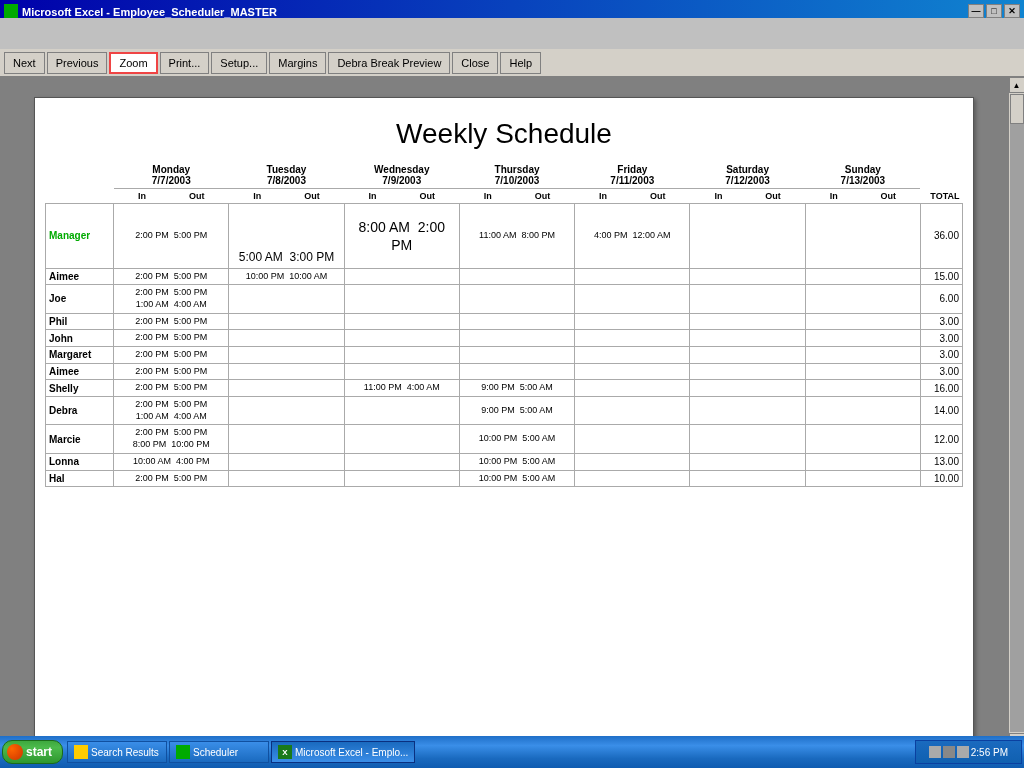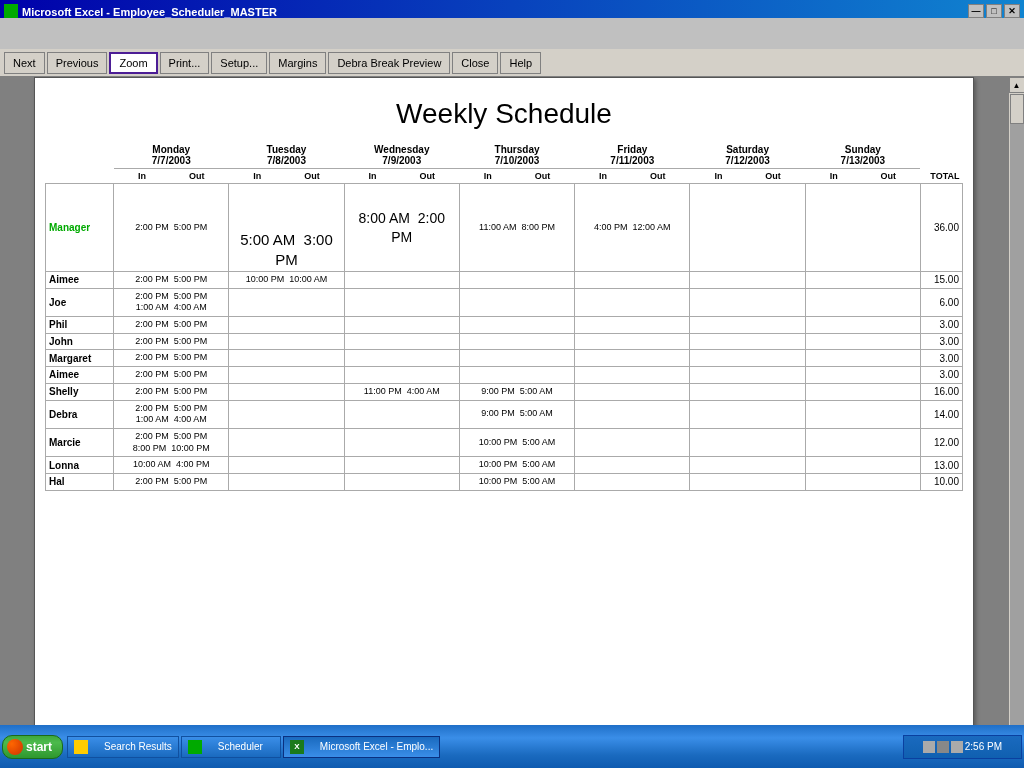--- a/index.html
+++ b/index.html
@@ -68,21 +68,21 @@
       background: #d4d0c8;
       border: 1px solid #808080;
       font-size: 11px;
       cursor: pointer;
       display: flex;
       align-items: center;
       font-family: Arial, sans-serif;
     }
     .toolbar-btn.active {
       background: #ffffff;
-      border: 2px solid #4c1d95;
+      border: 2px solid #ef4444;
     }
 
     
     .main-content {
       background: #808080;
       height: calc(768px - 18px - 28px - 22px - 28px);
       display: flex;
       position: relative;
       overflow: hidden;
     }
@@ -121,21 +121,21 @@
       width: 14px;
       height: 30px;
       background: #d4d0c8;
       border: 1px solid #808080;
     }
 
     
     .page-area {
       background: #808080;
       flex: 1;
-      padding: 0;
+      padding: 20px;
       overflow: auto;
       margin-right: 16px;
     }
     .page {
       background: white;
       width: 940px;
       min-height: 660px;
       margin: 0 auto;
       padding: 20px 10px 10px 10px;
       border: 1px solid #555;
@@ -246,21 +246,21 @@
       left: 40%;
       width: 120px;
       height: 14px;
       background: #d4d0c8;
       border: 1px solid #808080;
     }
 
     
     .taskbar {
       background: linear-gradient(to bottom, #1f6fc8, #3a8ee8 30%, #1a6abf 70%, #0f5bb0);
-      height: 43px;
+      height: 32px;
       display: flex;
       align-items: center;
       padding: 0 2px;
       position: absolute;
       bottom: 0;
       left: 0;
       right: 0;
     }
     .start-btn {
       height: 24px;
@@ -290,21 +290,21 @@
     }
     .taskbar-item {
       height: 22px;
       background: linear-gradient(to bottom, #3a8ee8, #1a6abf);
       border: 1px solid #1050a0;
       padding: 0 6px;
       color: white;
       font-size: 10px;
       display: flex;
       align-items: center;
-      gap: 16px;
+      gap: 3px;
       cursor: pointer;
       min-width: 100px;
     }
     .taskbar-item.active {
       background: linear-gradient(to bottom, #1a6abf, #3a8ee8);
       border: 1px solid #0a3080;
     }
     .taskbar-icon {
       width: 14px;
       height: 14px;
@@ -320,21 +320,21 @@
       align-items: center;
       justify-content: center;
       color: white;
       font-size: 8px;
       font-weight: bold;
     }
     .tray {
       display: flex;
       align-items: center;
       gap: 2px;
-      padding: 0 19px;
+      padding: 0 13px;
       background: linear-gradient(to bottom, #1a6abf, #1060b0);
       height: 24px;
       border: 1px solid #0a40a0;
       color: white;
       font-size: 10px;
     }
     .tray-icon {
       width: 14px;
       height: 14px;
       background: #aaaaaa;
@@ -451,21 +451,21 @@
             <th style="font-size:9px; border-bottom:1px solid #aaa; text-align:right;">TOTAL</th>
           </tr>
         </thead>
         <tbody id="schedule-tbody">
         <tr>
     <td class="col-name manager">Manager</td>
     <td class="col-day time-cell">
                 <div style="font-size:9px;">2:00 PM&nbsp;&nbsp;5:00 PM</div>
               </td>
     <td class="col-day time-cell">
-                <div style="font-size:15px;margin-top:44px;">5:00 AM&nbsp;&nbsp;3:00 PM</div>
+                <div style="font-size:12px;margin-top:44px;">5:00 AM&nbsp;&nbsp;3:00 PM</div>
               </td>
     <td class="col-day time-cell">
                 <div style="font-size:14px;">8:00 AM&nbsp;&nbsp;2:00 PM</div>
               </td>
     <td class="col-day time-cell">
                 <div style="font-size:9px;">11:00 AM&nbsp;&nbsp;8:00 PM</div>
               </td>
     <td class="col-day time-cell">
                 <div style="font-size:9px;">4:00 PM&nbsp;&nbsp;12:00 AM</div>
               </td>

